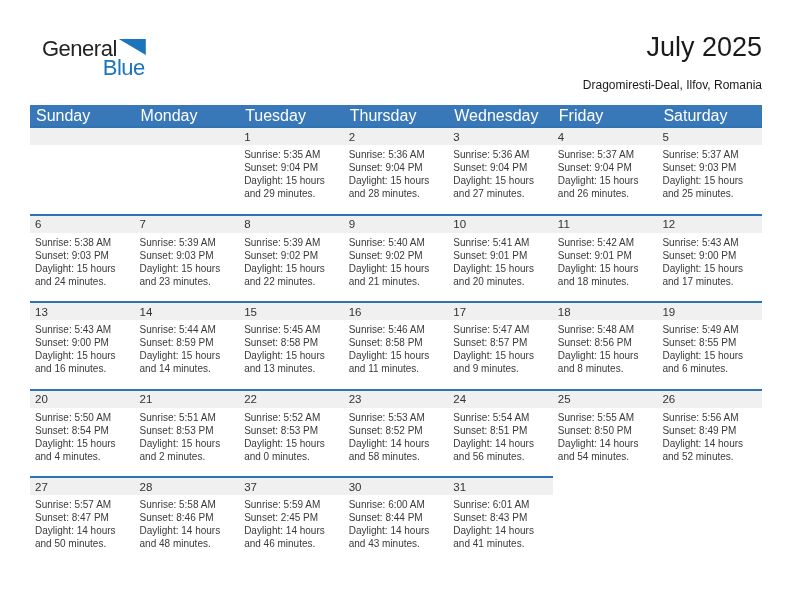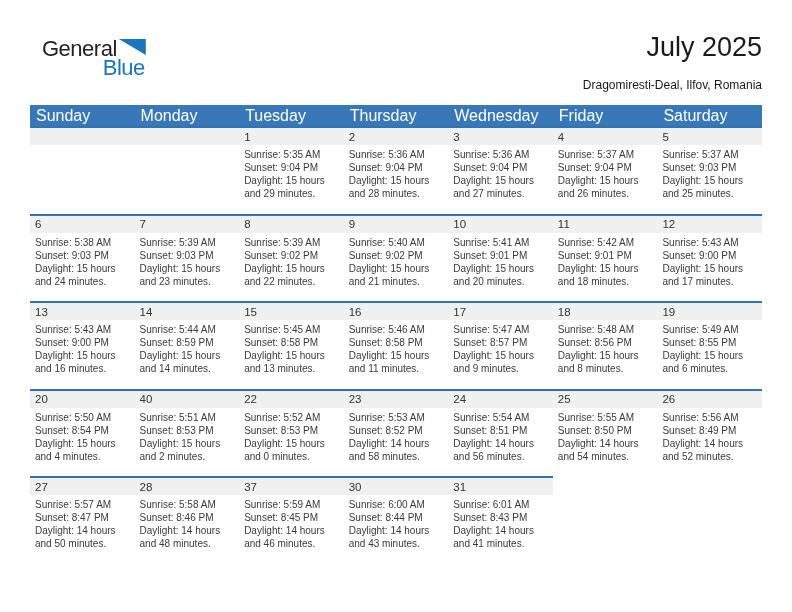--- a/index.html
+++ b/index.html
@@ -233,21 +233,21 @@
         <div class="week-row">
           <div class="cell filled">
             <div class="band">20</div>
             <div class="details">
               <div>Sunrise: 5:50 AM</div>
               <div>Sunset: 8:54 PM</div>
               <div>Daylight: 15 hours and 4 minutes.</div>
             </div>
           </div>
           <div class="cell filled">
-            <div class="band">40</div>
+            <div class="band">21</div>
             <div class="details">
               <div>Sunrise: 5:51 AM</div>
               <div>Sunset: 8:53 PM</div>
               <div>Daylight: 15 hours and 2 minutes.</div>
             </div>
           </div>
           <div class="cell filled">
             <div class="band">22</div>
             <div class="details">
               <div>Sunrise: 5:52 AM</div>
@@ -302,21 +302,21 @@
             <div class="details">
               <div>Sunrise: 5:58 AM</div>
               <div>Sunset: 8:46 PM</div>
               <div>Daylight: 14 hours and 48 minutes.</div>
             </div>
           </div>
           <div class="cell filled">
             <div class="band">37</div>
             <div class="details">
               <div>Sunrise: 5:59 AM</div>
-              <div>Sunset: 8:45 PM</div>
+              <div>Sunset: 2:45 PM</div>
               <div>Daylight: 14 hours and 46 minutes.</div>
             </div>
           </div>
           <div class="cell filled">
             <div class="band">30</div>
             <div class="details">
               <div>Sunrise: 6:00 AM</div>
               <div>Sunset: 8:44 PM</div>
               <div>Daylight: 14 hours and 43 minutes.</div>
             </div>

